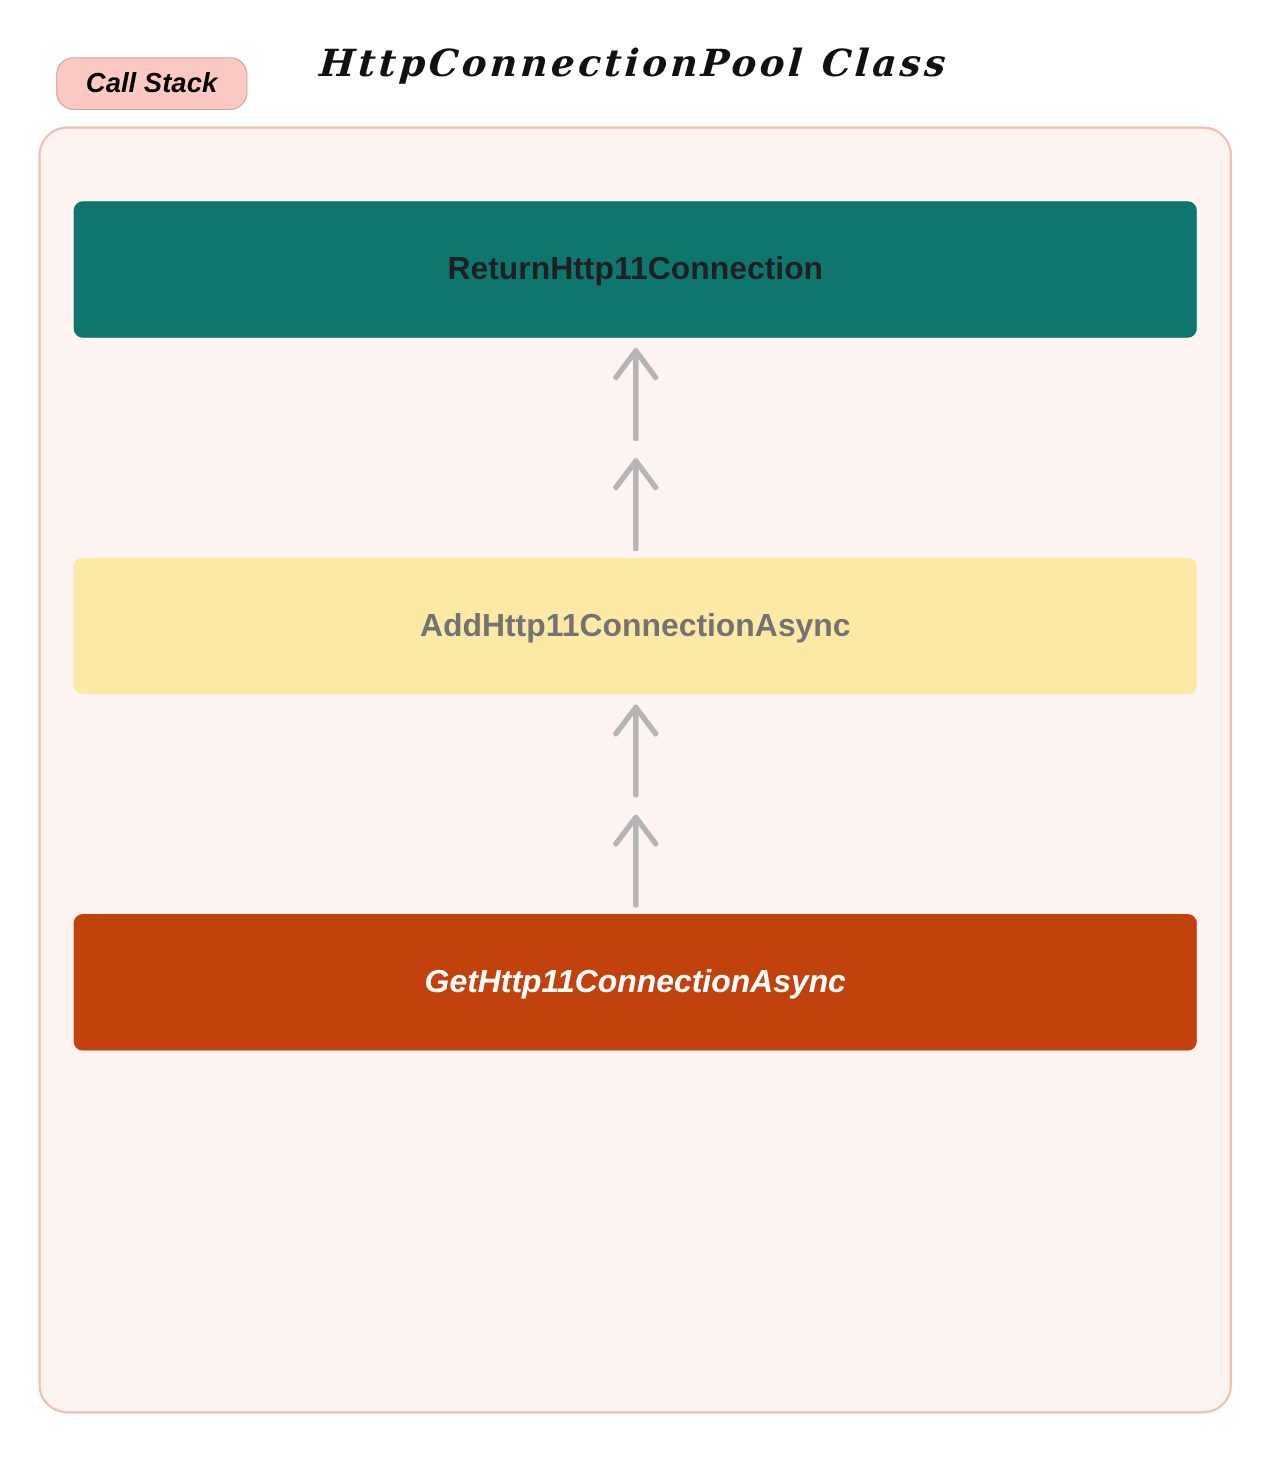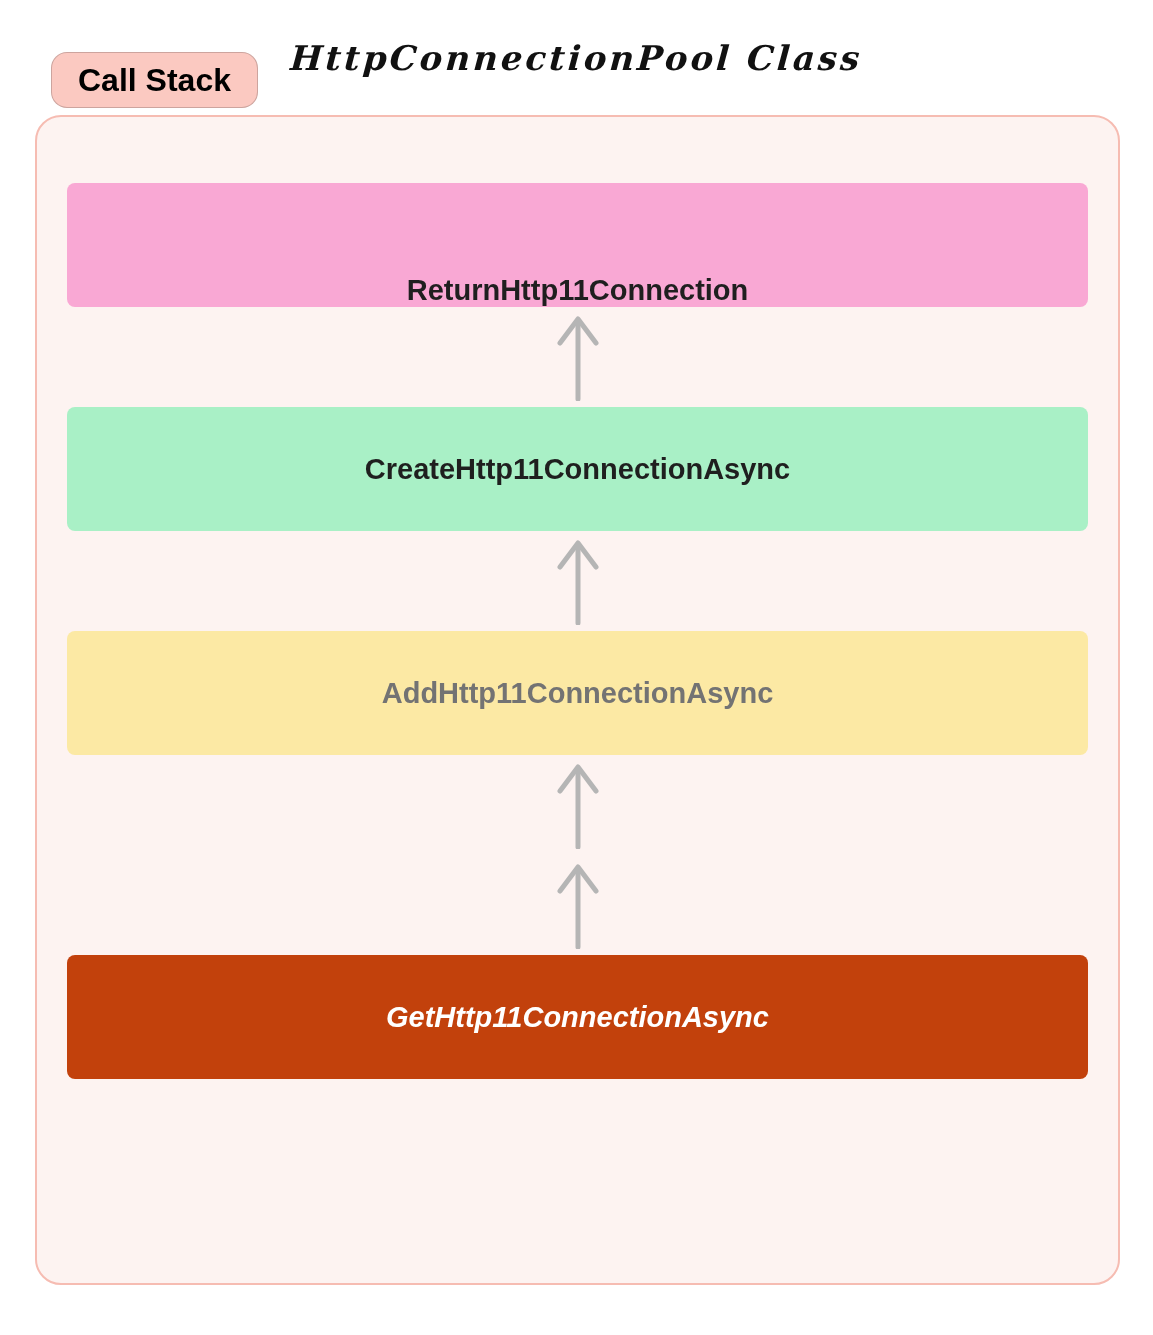--- a/index.html
+++ b/index.html
@@ -21,24 +21,25 @@
     height: 115px;
   }
   .badge {
     position: absolute;
     left: 35px;
     top: 52px;
     background: var(--badge-bg, #fbc9c1);
     border: 1px solid rgba(0,0,0,0.18);
     border-radius: 16px;
     padding: 8px 26px;
-    font-size: 32px;
+    font-size: 25px;
     font-weight: 700;
     color: #000000;
     line-height: 1.2;
+    font-style: italic;
   }
   .title {
     position: absolute;
     left: 0;
     right: 0;
     top: 38px;
     text-align: center;
     font-family: "DejaVu Serif", "Liberation Serif", serif;
     font-style: italic;
     font-weight: 700;
@@ -88,34 +89,31 @@
 
 <div class="page">
 
   <div class="header">
     <div class="badge">Call Stack</div>
     <div class="title">HttpConnectionPool Class</div>
   </div>
 
   <div class="panel">
 
-    <div class="stack-box" style="background: #f9a8d4; color: rgb(31, 31, 31); align-items: flex-end;">
+    <div class="stack-box" style="background: #0f766e; color: rgb(31, 31, 31);">
       <span>ReturnHttp11Connection</span>
     </div>
 
     <div class="arrow-slot">
       <svg width="60" height="88" viewBox="0 0 60 88" fill="none" stroke="var(--arrow-color, #B5B5B5)" stroke-width="5" stroke-linecap="round" stroke-linejoin="round">
         <line x1="30" y1="86" x2="30" y2="10"></line>
         <polyline points="12,30 30,6 48,30"></polyline>
       </svg>
     </div>
 
-    <div class="stack-box" style="background: rgb(169, 240, 198); color: rgb(31, 31, 31);">
-      <span>CreateHttp11ConnectionAsync</span>
-    </div>
 
     <div class="arrow-slot">
       <svg width="60" height="88" viewBox="0 0 60 88" fill="none" stroke="var(--arrow-color, #B5B5B5)" stroke-width="5" stroke-linecap="round" stroke-linejoin="round">
         <line x1="30" y1="86" x2="30" y2="10"></line>
         <polyline points="12,30 30,6 48,30"></polyline>
       </svg>
     </div>
 
     <div class="stack-box" style="background: rgb(252, 233, 164); color: #737373;">
       <span>AddHttp11ConnectionAsync</span>

